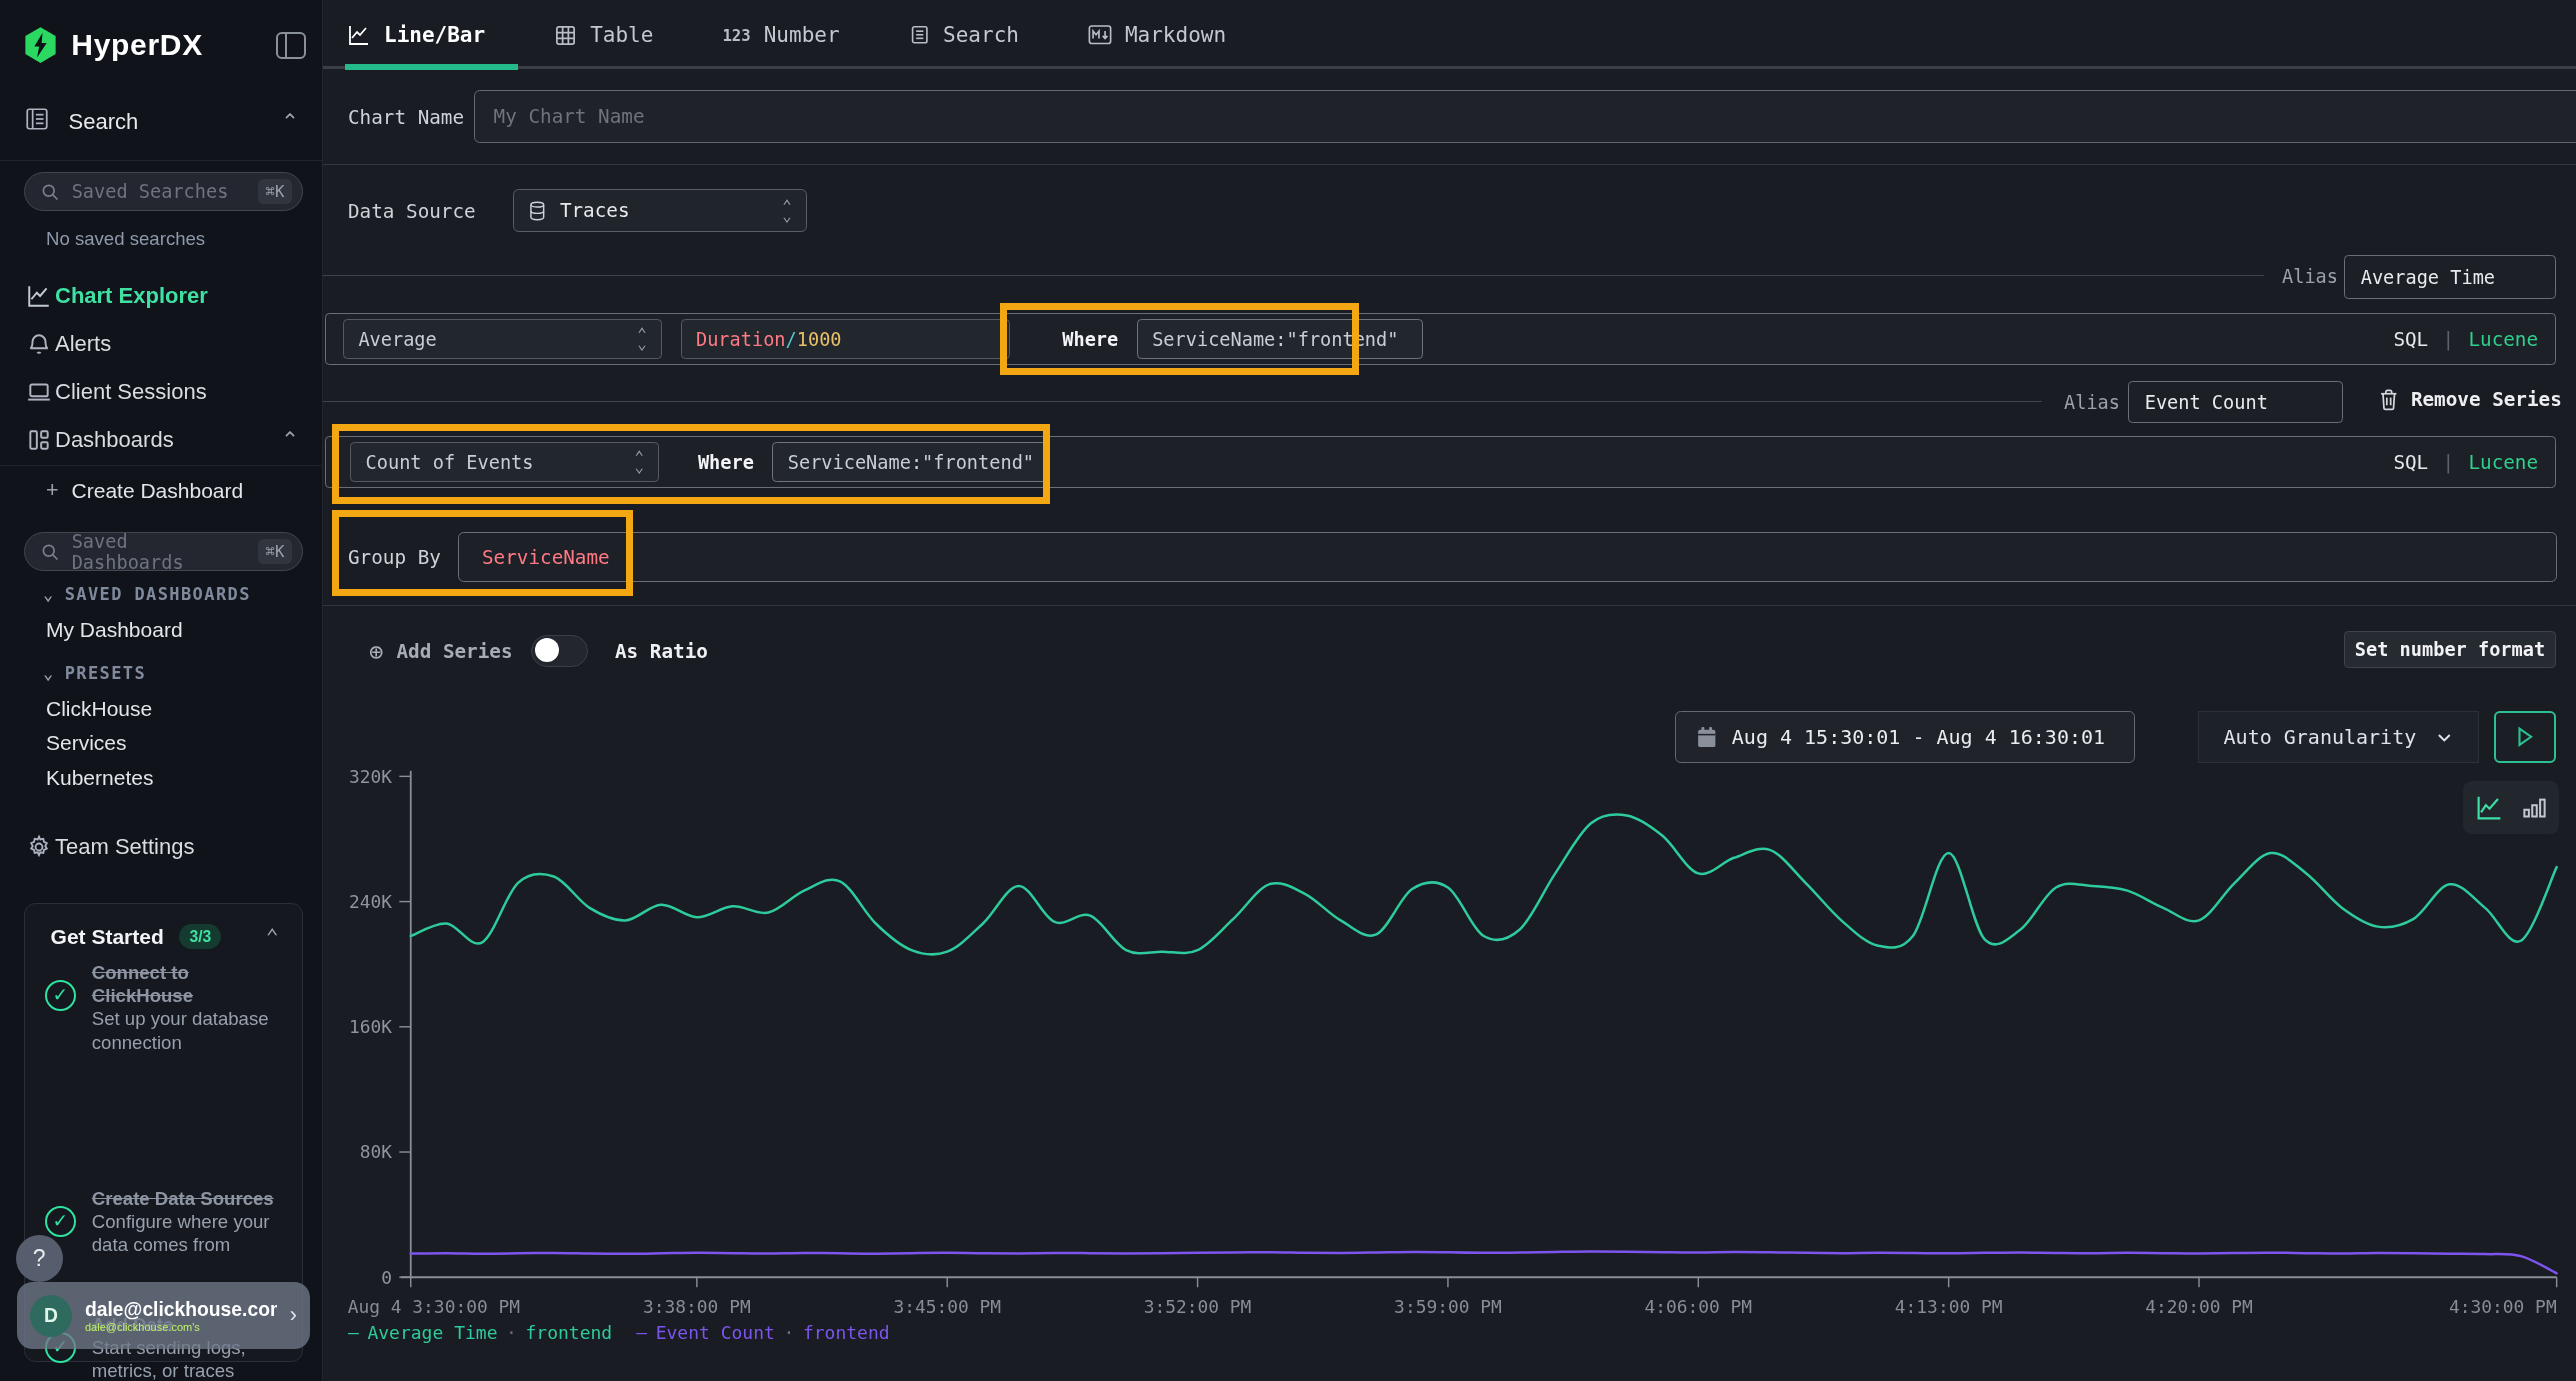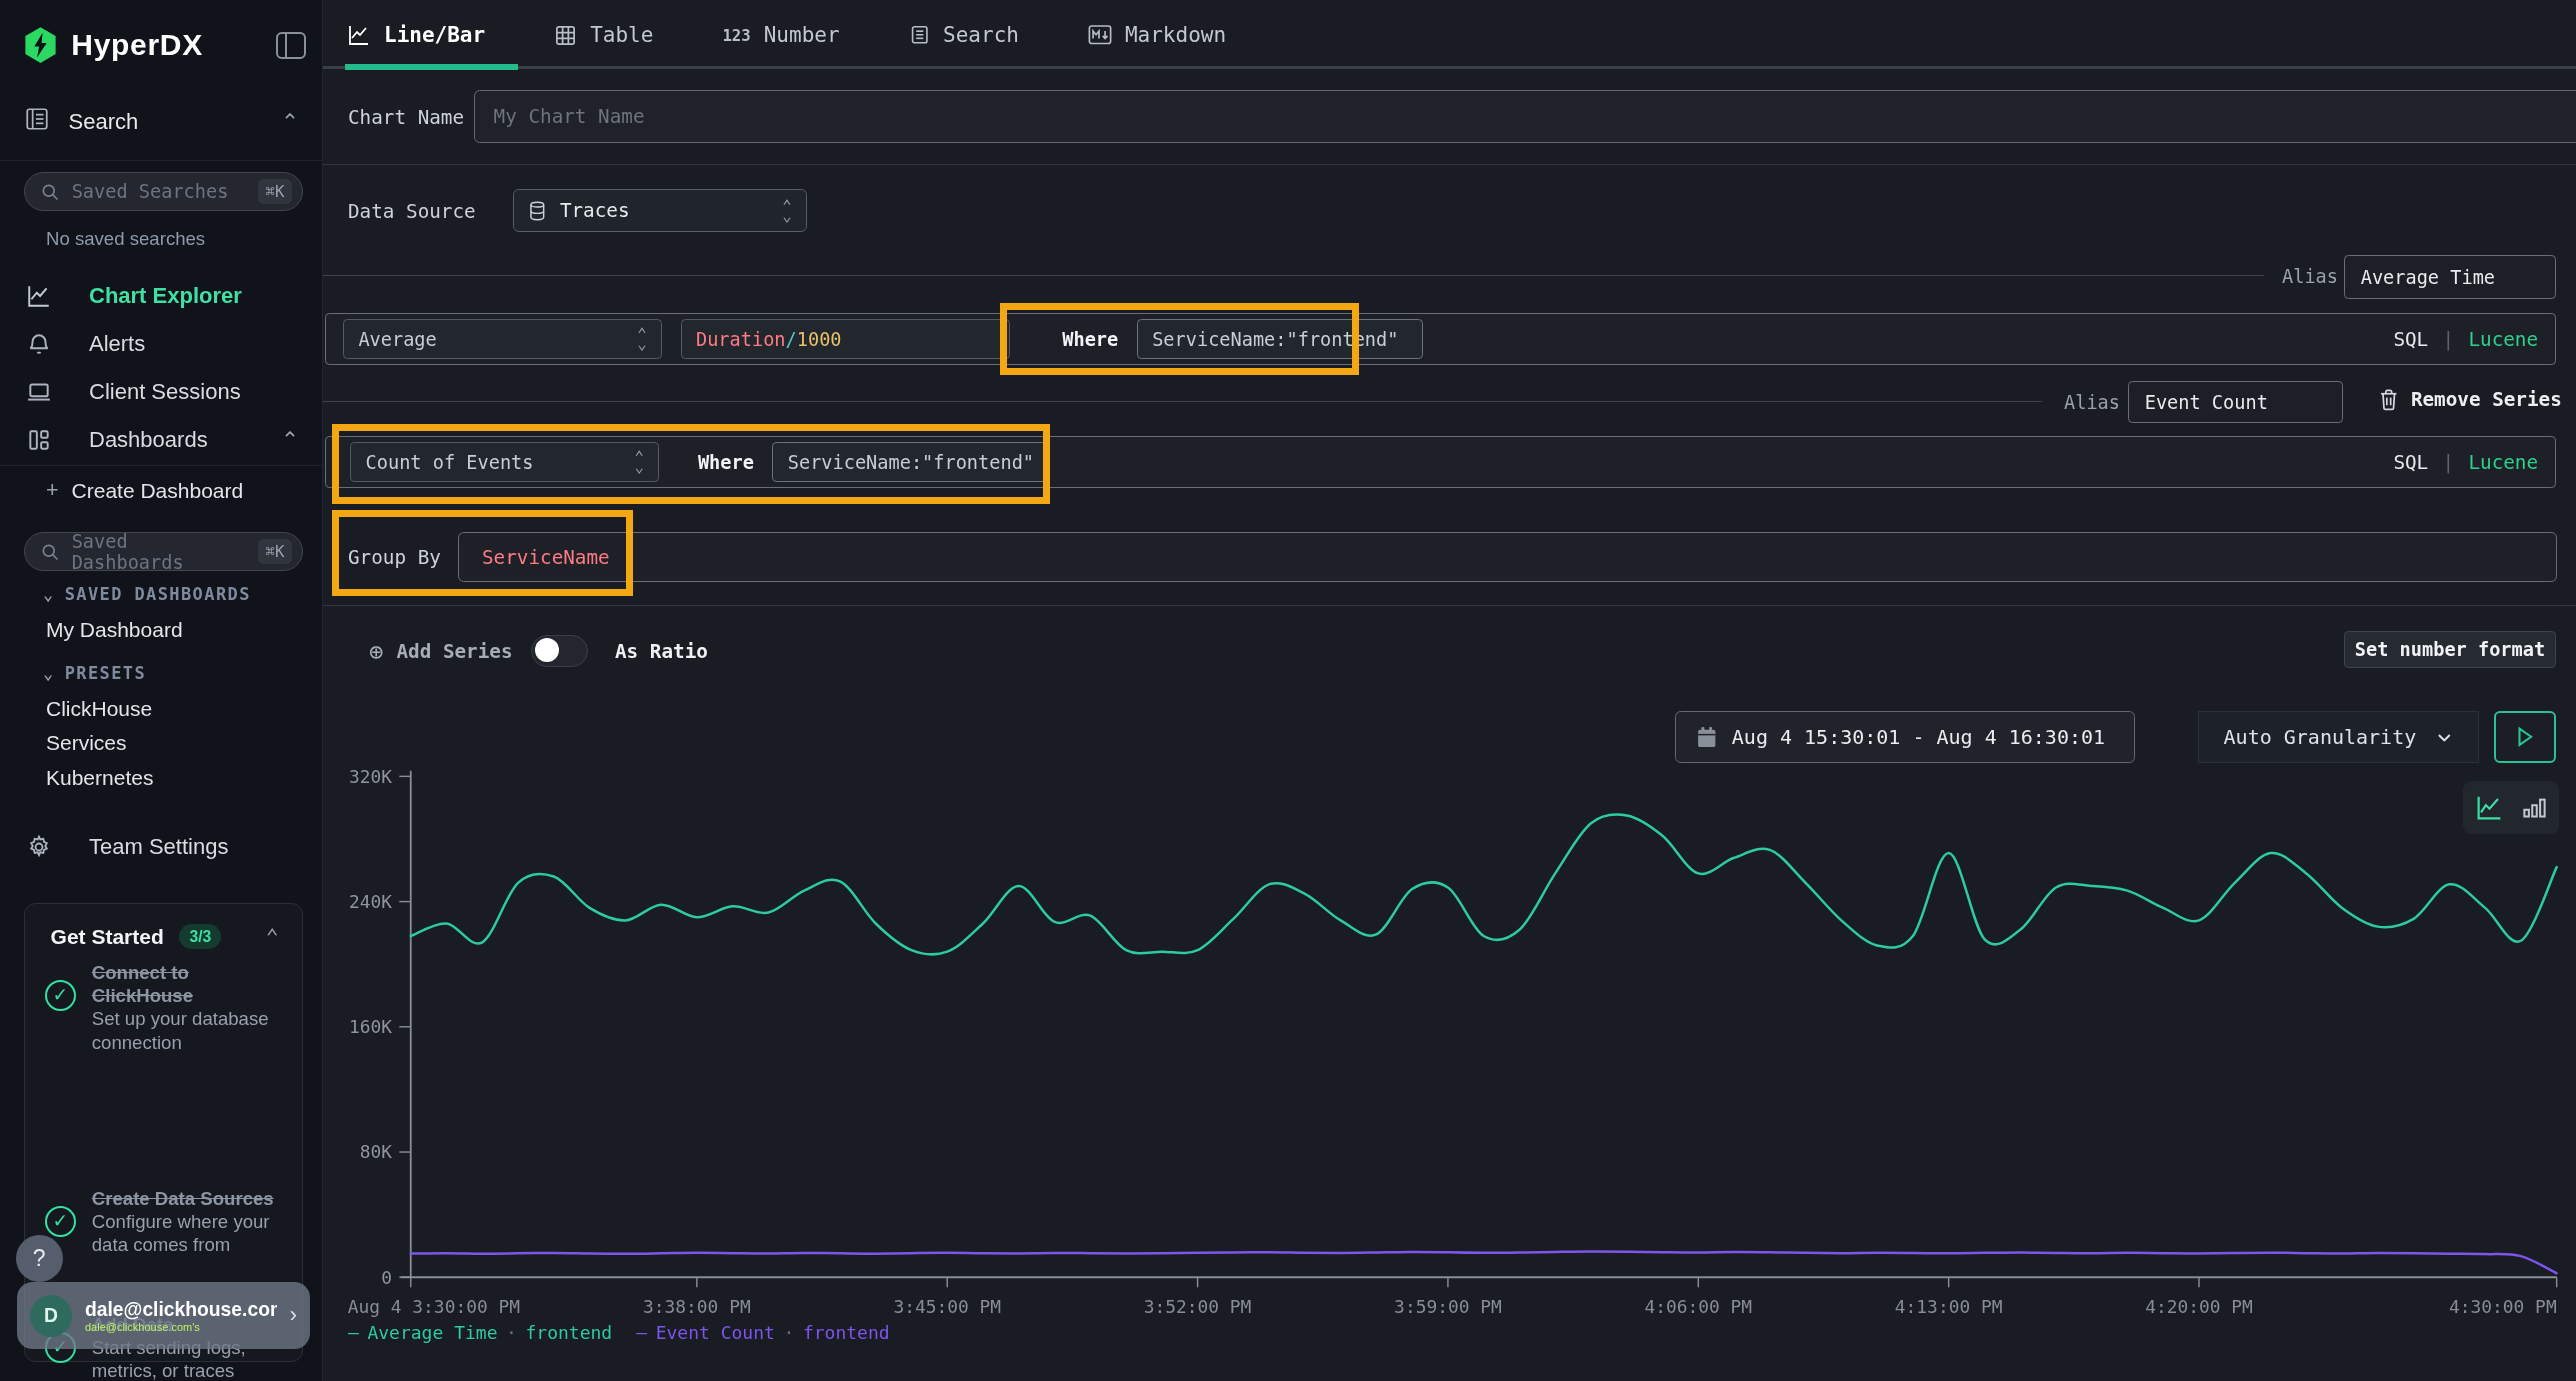--- a/index.html
+++ b/index.html
@@ -19,21 +19,21 @@
   .logo-row{position:absolute;left:24px;top:27px;display:flex;align-items:center;gap:14.3px;}
   .logo-hex{width:33px;height:36px;}
   .logo-name{font-size:30px;font-weight:bold;color:#fff;letter-spacing:0.7px;}
   .collapse-btn{position:absolute;left:276px;top:31.5px;width:30px;height:27px;border:2.1px solid #8a9097;border-radius:5.7px;}
   .collapse-btn::before{content:"";position:absolute;left:7.2px;top:0;bottom:0;width:2.1px;background:#8a9097;}
   .sect-head{position:absolute;left:24px;display:flex;align-items:center;gap:18.6px;font-size:22px;color:#e6e8ec;}
   .chev{color:#9aa1ab;font-size:21.5px;}
   .pill{position:absolute;left:23.6px;width:279px;height:39px;border-radius:20px;background:#24272f;border:1.4px solid #42464f;display:flex;align-items:center;padding:0 10px 0 15.7px;gap:11.4px;}
   .pill .ph{color:#6d7480;font-size:18.6px;flex:1;}
   .kbd{background:#31353e;color:#9aa1ad;font-size:15.7px;border-radius:5.7px;padding:2.9px 7.2px;}
-  .navitem{position:absolute;left:24px;display:flex;align-items:flex-end;gap:36px;font-size:22px;color:#d9dce1;}
+  .navitem{position:absolute;left:24px;display:flex;align-items:flex-end;gap:2px;font-size:22px;color:#d9dce1;}
   .navitem .nicon{width:29px;display:flex;justify-content:center;color:#aeb4bf;}
   .sideitem{position:absolute;left:46px;font-size:21px;color:#e2e5e9;}
   .subhead{position:absolute;left:43px;display:flex;align-items:center;gap:10px;font-size:17px;font-weight:bold;letter-spacing:1.4px;color:#7f8a9c;}
   .divider-side{position:absolute;left:0;width:323px;height:1.4px;background:#20242c;}
 
   
   #gs-card{position:absolute;left:23.6px;top:903px;width:279px;height:459px;background:#15181f;border:1.4px solid #2b2f38;border-radius:11.4px;}
   .gs-title{font-size:21px;font-weight:bold;color:#f2f4f7;}
   .gs-badge{background:#153a2f;color:#3fe0a1;font-size:15.7px;font-weight:bold;border-radius:13px;padding:3.6px 10px;}
   .gs-item{position:absolute;left:20px;display:flex;gap:15.7px;}

